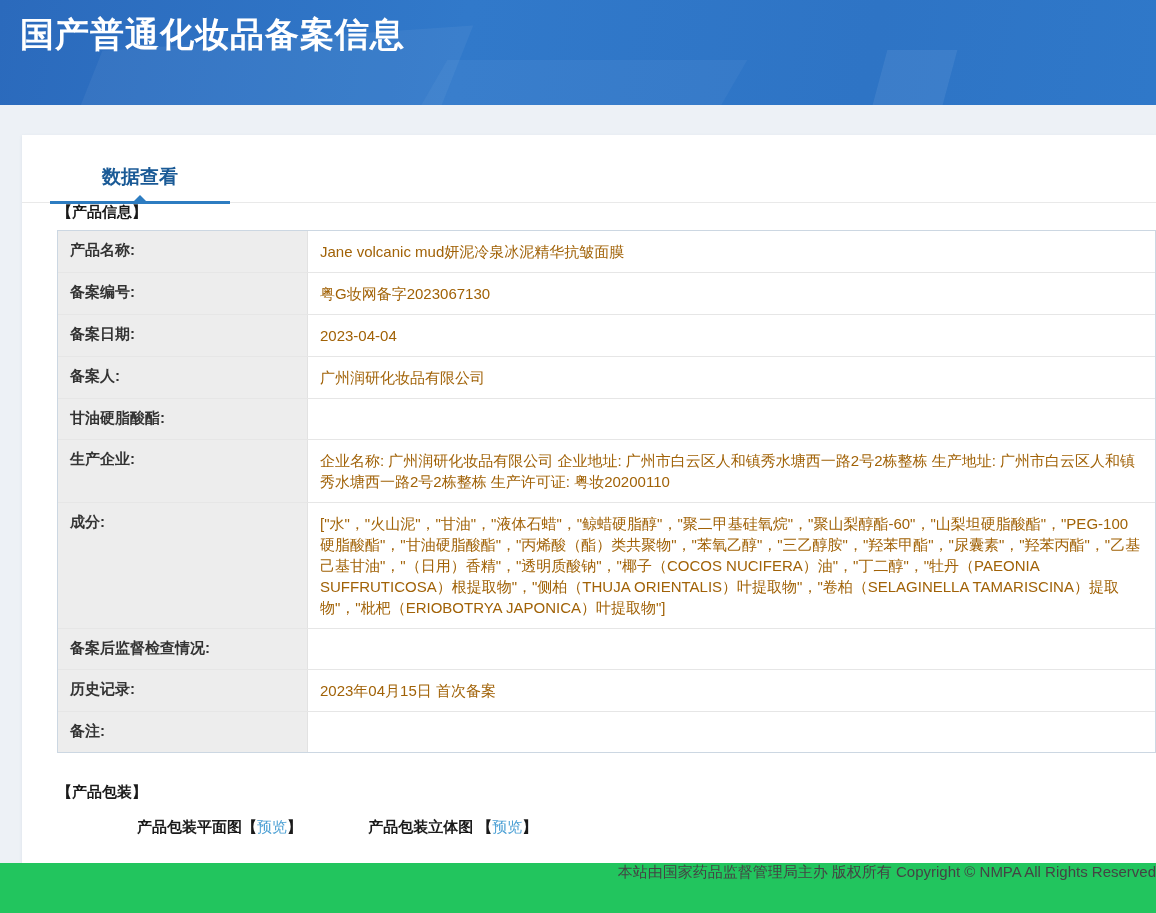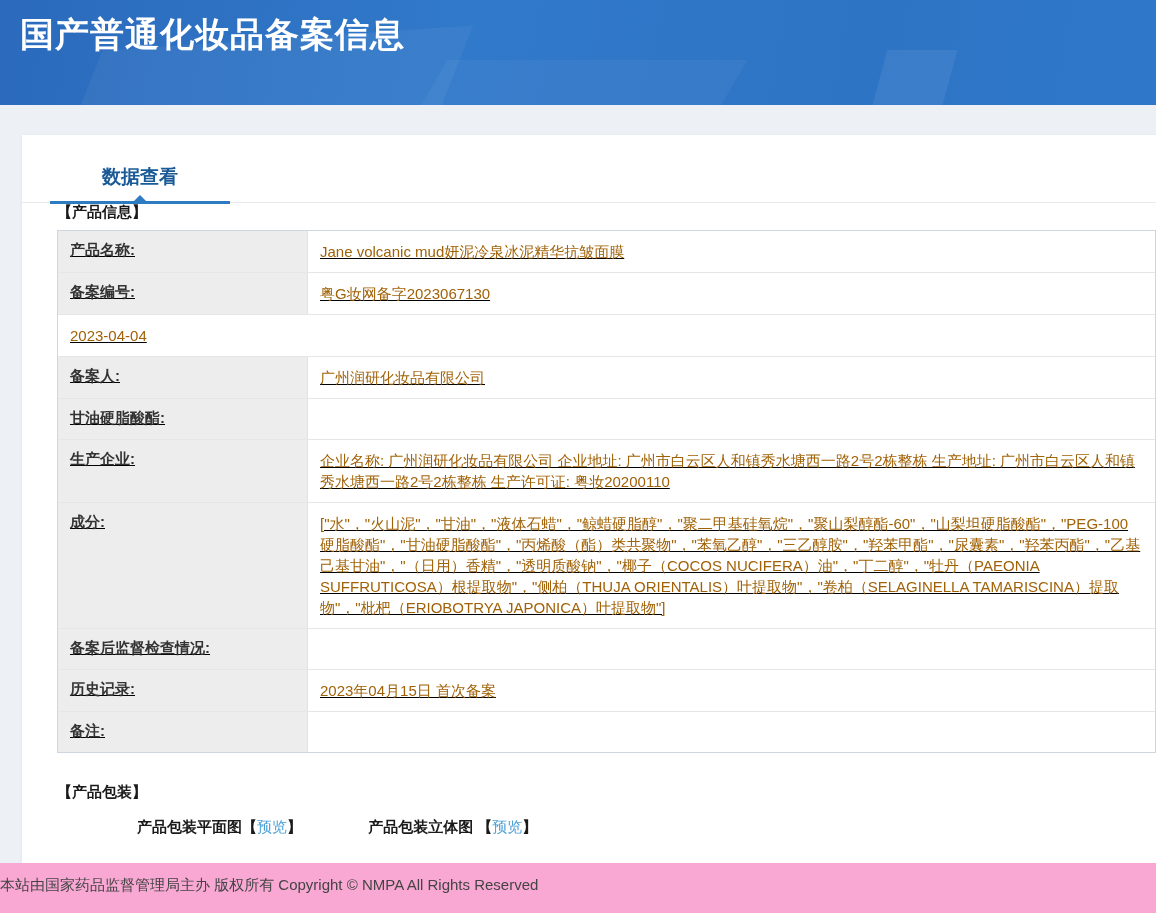--- a/index.html
+++ b/index.html
@@ -94,21 +94,20 @@
   .h-product-info { }
   
   .info-table {
     margin: 8px 0 0 35px;
     border: 1px solid #ccd7e2;
     border-bottom: 1px solid #ccd7e2;
   }
   .trow {
     display: flex;
     border-bottom: 1px solid #e6e6e6;
-    text-decoration: underline;
   }
   .trow:last-child { border-bottom: none; }
   .cell { font-size: 15px; padding: 10px 12px; }
   .cell.label {
     width: 250px;
     min-width: 250px;
     background: #ededed;
     color: #333333;
     font-weight: bold;
     min-height: 40px;
@@ -134,25 +133,24 @@
   .pack-item .bracket { font-weight: bold; color: #1a1a1a; }
   a.preview-link, a.click-link {
     color: #4a9fd4;
     text-decoration: none;
     cursor: pointer;
     font-weight: normal;
   }
   
   .site-footer {
     height: 50px;
-    text-align: left;
-    padding-top: 13px;
+    text-align: right;
     font-size: 15px;
     color: #444444;
-    background: #f9a8d4;
+    background: #22c55e;
   }
 </style>
 </head>
 <body>
 
 <header class="site-header">
   <div class="deco1"></div>
   <div class="deco2"></div>
   <div class="deco3"></div>
   <h1 class="site-title">国产普通化妆品备案信息</h1>
@@ -174,20 +172,21 @@
   <div class="info-table">
     <div class="trow">
       <div class="cell label">产品名称:</div>
       <div class="cell value">Jane volcanic mud妍泥冷泉冰泥精华抗皱面膜</div>
     </div>
     <div class="trow">
       <div class="cell label">备案编号:</div>
       <div class="cell value">粤G妆网备字2023067130</div>
     </div>
     <div class="trow">
+      <div class="cell label">备案日期:</div>
       <div class="cell value">2023-04-04</div>
     </div>
     <div class="trow">
       <div class="cell label">备案人:</div>
       <div class="cell value">广州润研化妆品有限公司</div>
     </div>
     <div class="trow">
       <div class="cell label">甘油硬脂酸酯:</div>
     </div>
     <div class="trow">

